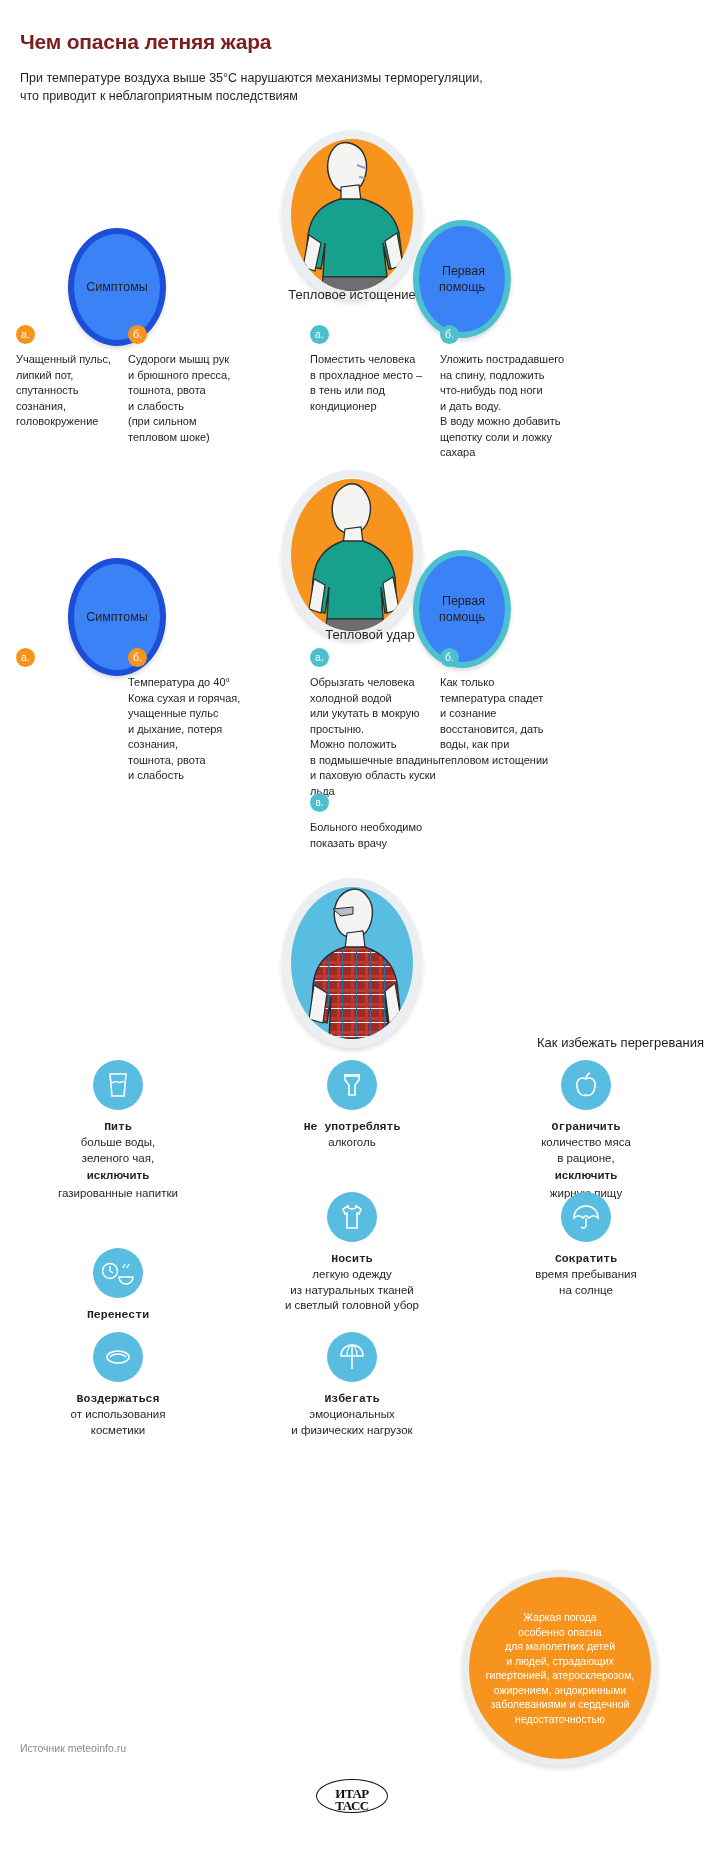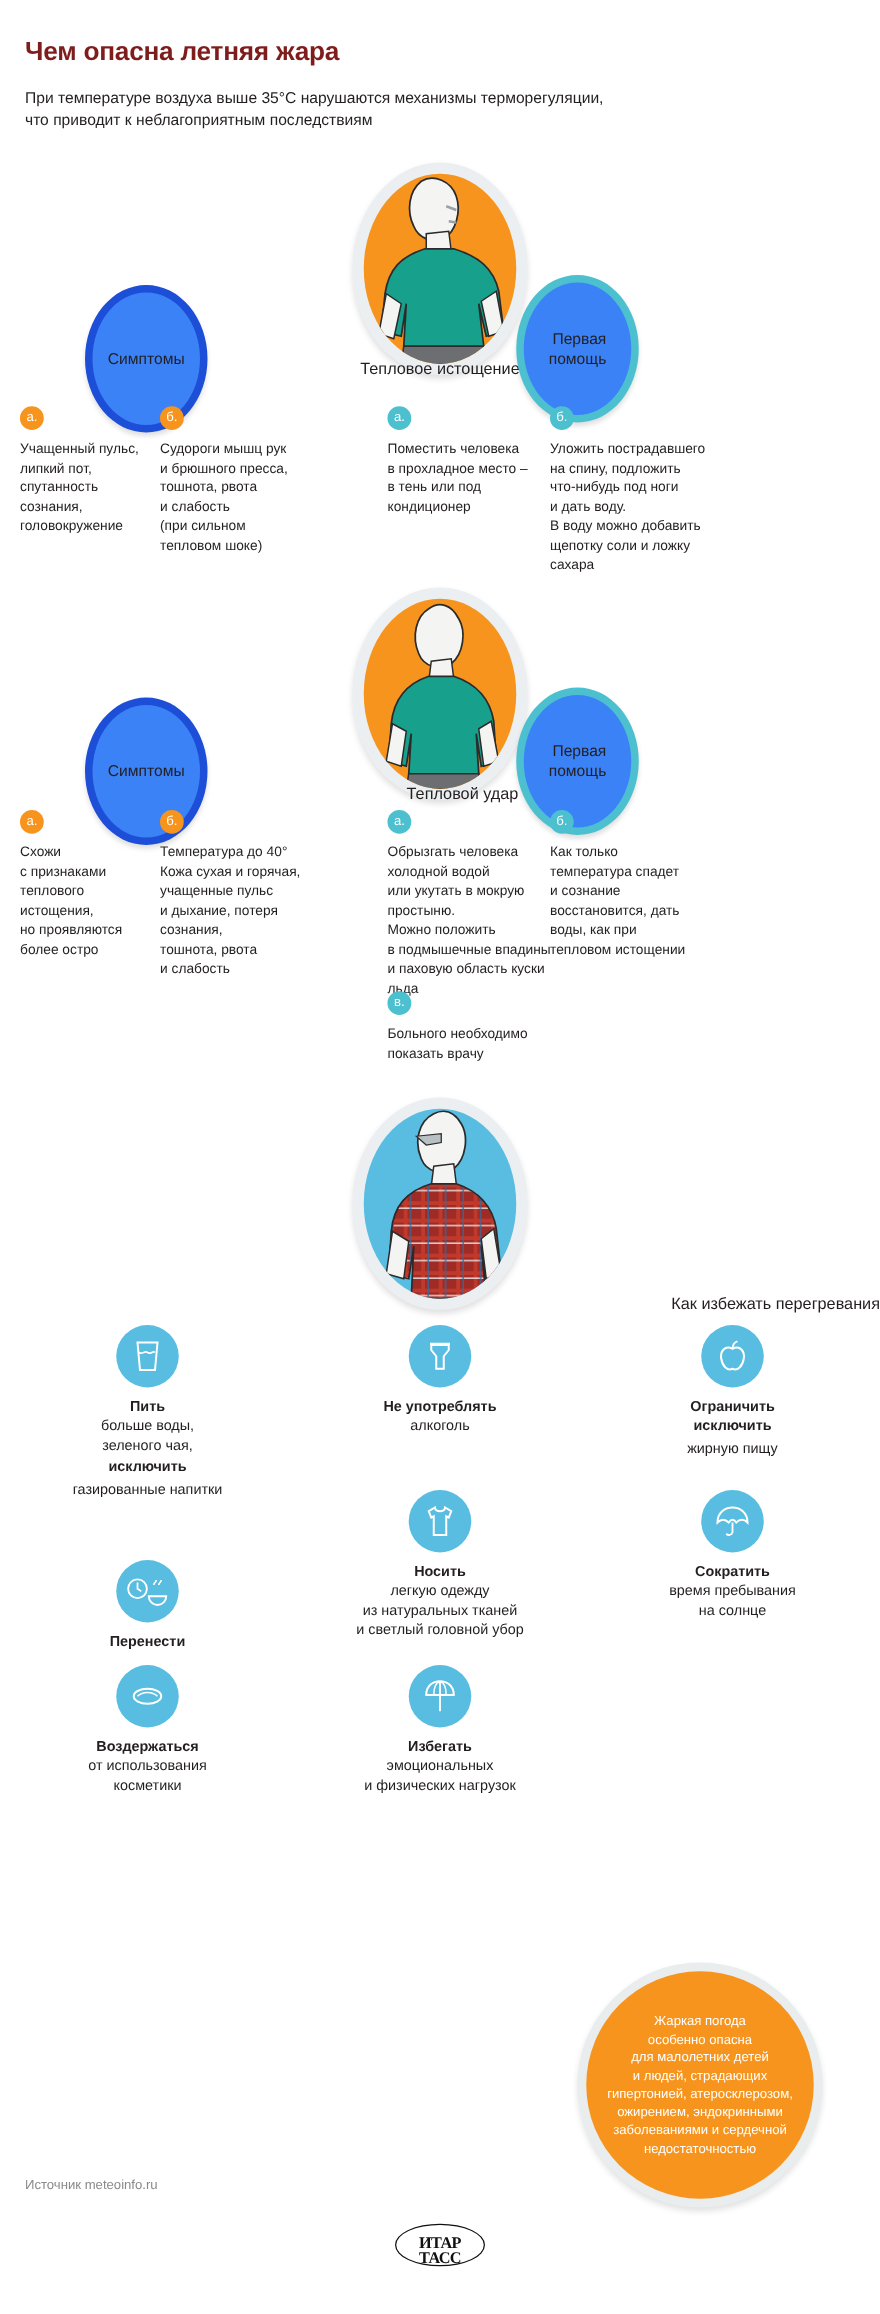--- a/index.html
+++ b/index.html
@@ -112,20 +112,21 @@
     display: flex;
     align-items: center;
     justify-content: center;
   }
   .tip-icon svg { display: block; }
   .tip-title {
     margin-top: 10px;
     font-size: 11.5px;
     font-weight: bold;
     color: #231f20;
+    font-family: Liberation Mono, monospace;
   }
   .tip-body {
     margin-top: 2px;
     font-size: 11.5px;
     line-height: 15.5px;
     color: #231f20;
     white-space: pre-line;
   }
 
   
@@ -287,26 +288,20 @@
     <div class="bubble orange" style="left:68px; top:558px;">
       <span>Симптомы</span>
     </div>
     <div class="bubble teal" style="left:413px; top:550px; white-space:pre-line;">
       <span>Первая
 помощь</span>
     </div>
 
     <div class="col" style="left:16px; top:648px; width:100px;">
       <div class="badge orange">а.</div>
-      <p>Схожи
-с признаками
-теплового
-истощения,
-но проявляются
-более остро</p>
     </div>
     <div class="col" style="left:128px; top:648px; width:130px;">
       <div class="badge orange">б.</div>
       <p>Температура до 40°
 Кожа сухая и горячая,
 учащенные пульс
 и дыхание, потеря
 сознания,
 тошнота, рвота
 и слабость</p>
@@ -396,20 +391,22 @@
     </div>
 
     <div class="tip" style="left:486px; top:1060px;">
       <div class="tip-icon">
         <svg width="26" height="28" viewBox="0 0 26 28">
             <path d="M13 8 C7 5 3 10 4 16 C5 22 9 26 13 24 C17 26 21 22 22 16 C23 10 19 5 13 8 Z" fill="none" stroke="#fff" stroke-width="1.6"></path>
             <path d="M13 8 C13 4 15 3 17 2" fill="none" stroke="#fff" stroke-width="1.5"></path>
           </svg>
       </div>
       <div class="tip-title">Ограничить</div>
+      <div class="tip-body">количество мяса
+в рационе,</div>
       <div class="tip-body" style="font-weight:bold;">исключить</div>
       <div class="tip-body">жирную пищу</div>
     </div>
 
     <div class="tip" style="left:18px; top:1248px;">
       <div class="tip-icon">
         <svg width="34" height="26" viewBox="0 0 34 26">
             <circle cx="9" cy="11" r="7.5" fill="none" stroke="#fff" stroke-width="1.5"></circle>
             <path d="M9 6 v5 l3 2" stroke="#fff" stroke-width="1.4" fill="none"></path>
             <path d="M18 17 h14 a7 7 0 0 1 -14 0 Z" fill="none" stroke="#fff" stroke-width="1.5"></path>

